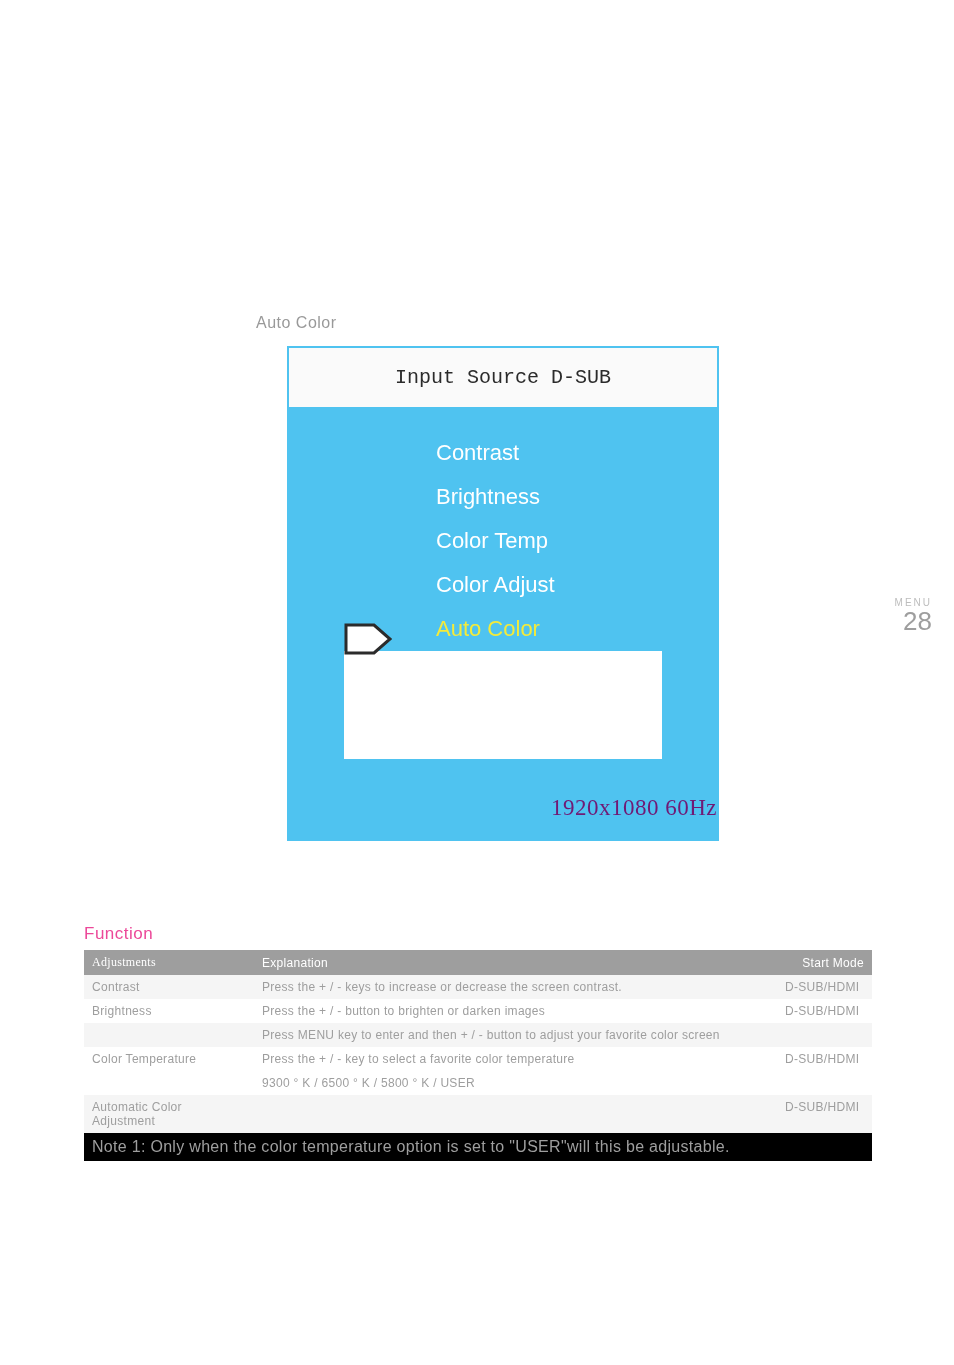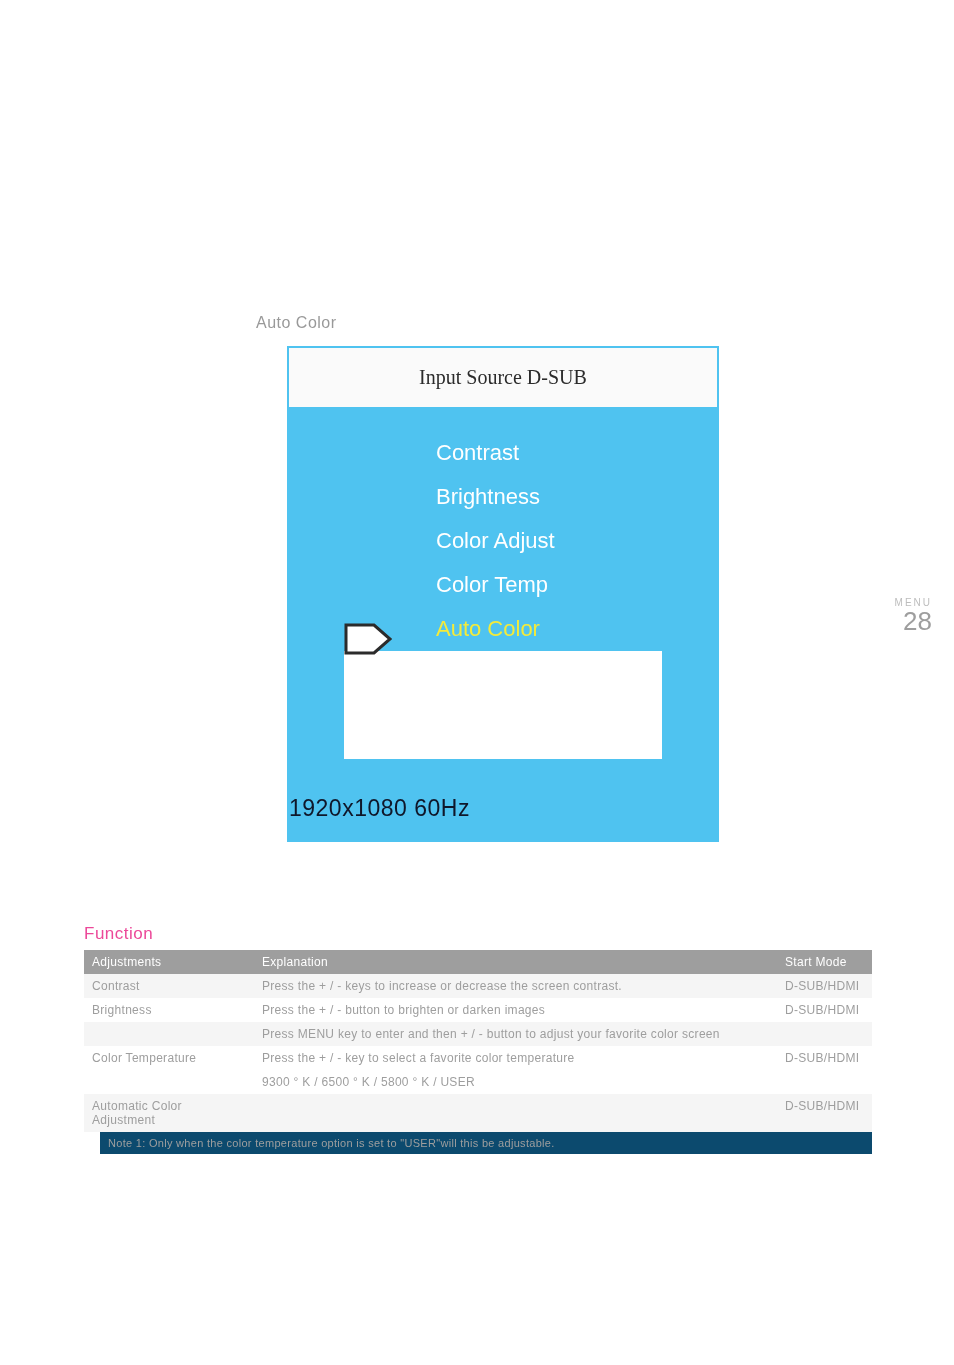--- a/index.html
+++ b/index.html
@@ -25,21 +25,21 @@
     }
     .osd-panel {
       width: 432px;
       margin-left: 287px;
       border: 2px solid #4fc3f0;
     }
     .osd-header {
       background: #fafafa;
       text-align: center;
       padding: 18px 0;
-      font-family: Liberation Serif, serif;
+      font-family: Liberation Mono, monospace;
       font-size: 20px;
       color: #2b2b2b;
       border-bottom: 2px solid #4fc3f0;
     }
     .osd-menu {
       background: #4fc3f0;
       padding: 22px 0 22px 0;
       position: relative;
     }
     .osd-item {
@@ -58,25 +58,25 @@
       height: 36px;
     }
     .pointer svg { display:block; }
     .osd-blank {
       background: #fff;
       height: 108px;
       margin: 0 55px 0 55px;
     }
     .osd-resolution {
       background: #4fc3f0;
-      text-align: left;
+      text-align: right;
       padding: 14px 0 18px 0;
-      color: #0f172a;
+      color: #701a75;
       font-size: 23px;
-      font-family: Liberation Sans, sans-serif;
+      font-family: Liberation Serif, serif;
       font-weight: 400;
       letter-spacing: 0.5px;
     }
     .page-mark {
       position: absolute;
       right: 22px;
       top: 597px;
       text-align: center;
       color: #bdbdbd;
     }
@@ -97,58 +97,57 @@
     }
     .func-table { width: 100%; border-collapse: collapse; font-size: 12px; }
     .func-table th {
       background: #9e9e9e;
       color: #fff;
       font-weight: 400;
       text-align: left;
       padding: 5px 8px;
       letter-spacing: 0.3px;
     }
-    .func-table th:last-child { text-align: left; width: 95px; }
+    .func-table th:last-child { text-align: right; width: 95px; }
     .func-table td {
       color: #9e9e9e;
       padding: 5px 8px;
       vertical-align: top;
       letter-spacing: 0.3px;
     }
     .func-table tr.odd td { background: #f5f5f5; }
     .func-table tr.even td { background: #fff; }
-    .col-adj { width: 170px; }
+    .col-adj { width: 170px; font-family: Liberation Serif, serif; }
     .col-mode { width: 95px; }
     .note {
-      font-size: 11px;
+      font-size: 16px;
       color: #9e9e9e;
       padding: 5px 8px;
-      background: #0c4a6e;
+      background: #000000;
       letter-spacing: 0.3px;
-      margin-left: 16px;
     }
   </style>
 </head>
 <body>
 
 <div class="content">
   <div class="section-title">Auto Color</div>
 
   <div class="osd-panel">
     <div class="osd-header">Input Source D-SUB</div>
     <div class="osd-menu">
       <div class="pointer">
         <svg viewBox="0 0 48 36" width="48" height="36">
           <path d="M2 4 L30 4 L46 18 L30 32 L2 32 Z" fill="#fff" stroke="#2b2b2b" stroke-width="3"></path>
         </svg>
       </div>
       <div class="osd-item">Contrast</div>
       <div class="osd-item">Brightness</div>
+      <div class="osd-item">Color Temp</div>
       <div class="osd-item">Color Adjust</div>
-      <div class="osd-item">Color Temp</div>
       <div class="osd-item selected">Auto Color</div>
       <div class="osd-blank"></div>
     </div>
     <div class="osd-resolution">1920x1080 60Hz</div>
   </div>
 </div>
 
 <div class="page-mark">
   <div class="page-label">MENU</div>
   <div class="page-number">28</div>

